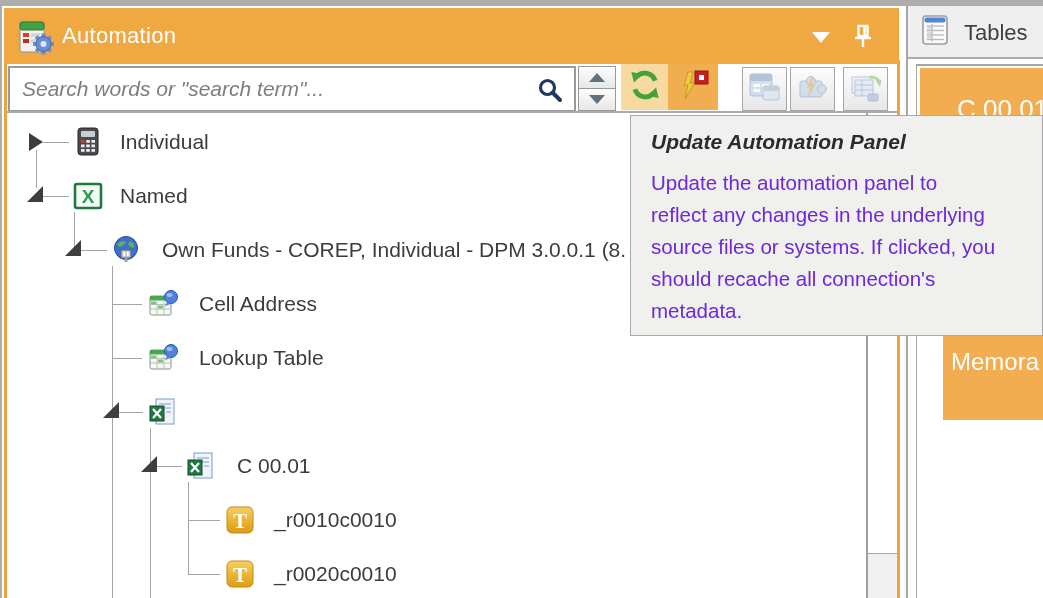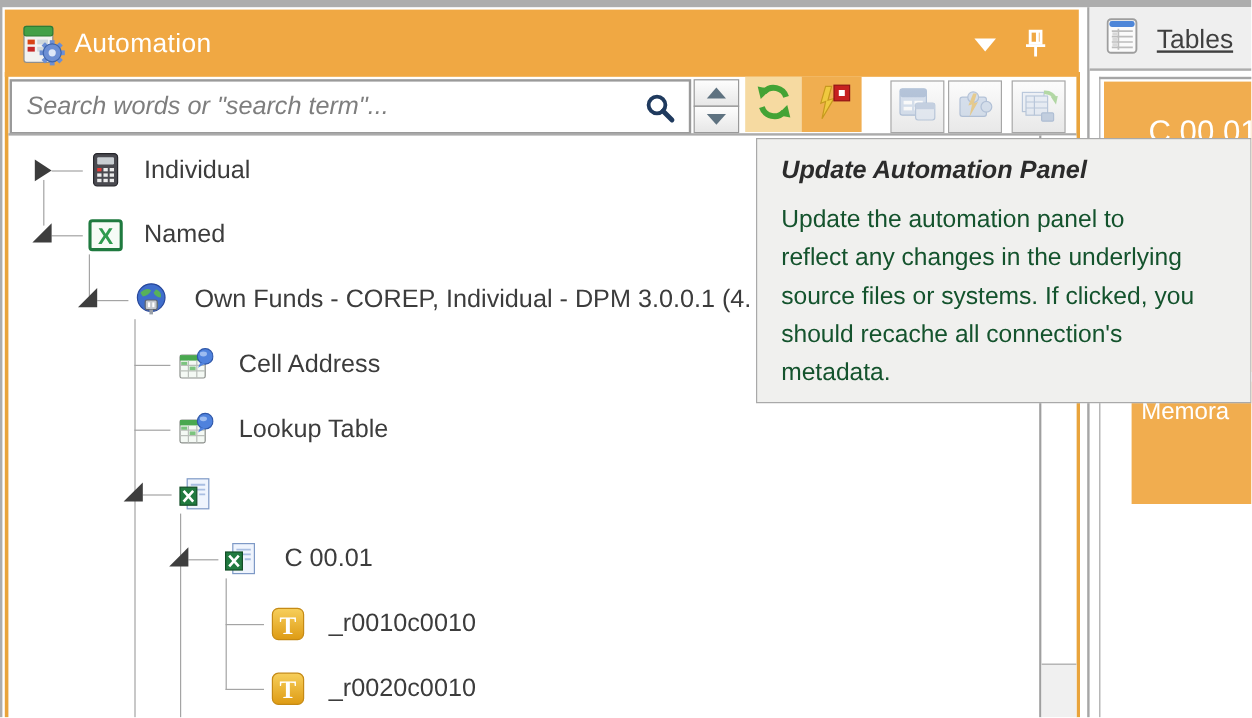--- a/index.html
+++ b/index.html
@@ -54,34 +54,34 @@
 
   
   .tree-right-border { left:866px; top:113px; width:1.5px; height:485px; background:#9F9F9F; }
   .scroll-track { left:867.5px; top:113px; width:29.5px; height:485px; background:#FFFFFF; }
   .scroll-corner { left:867.5px; top:553px; width:29.5px; height:45px; background:#F0F0F0; border-top:1.5px solid #A8A8A8; }
 
   
   .tables-outer-border { left:906px; top:6px; width:1.5px; height:592px; background:#A6A6A6; }
   .tab-strip { left:908px; top:6px; width:135px; height:52px; background:#EFEFEF; }
   .tab-strip-border { left:908px; top:57px; width:135px; height:2px; background:#ACACAC; }
-  .tab-label { position:absolute; left:56px; top:14px; font-size:22px; color:#3F3F3F;text-decoration:underline; }
+  .tab-label { position:absolute; left:56px; top:14px; font-size:22px; color:#3F3F3F; }
   .frame-v { left:915.5px; top:64px; width:1.5px; height:534px; background:#A6A6A6; }
   .frame-h { left:915.5px; top:64px; width:128px; height:1.5px; background:#A6A6A6; }
   .card { position:absolute; background:#F1AD4F; color:#FFFFFF; overflow:hidden; cursor:pointer; }
   .card-1 { left:920px; top:68px; width:123px; height:242px; }
   .card-1 span { position:absolute; left:37px; top:26px; font-size:26px; white-space:nowrap; }
   .card-2 { left:943px; top:318px; width:100px; height:102px; }
-  .card-2 span { position:absolute; left:8px; top:14px; font-size:20px; white-space:nowrap; }
+  .card-2 span { position:absolute; left:8px; top:30px; font-size:24px; white-space:nowrap; }
 
   
   .tooltip { left:630px; top:115px; width:413px; height:221px; background:#F0F0EE;
     border:1.5px solid #A9A9A9; z-index:50; padding:14px 10px 0 20px; }
   .tooltip-title { font-size:21px; font-weight:bold; color:#2B2B2B; margin-bottom:13px;font-style:italic; }
-  .tooltip-body { font-size:20.5px; color:#14532d; line-height:32px; white-space:pre-line; }
+  .tooltip-body { font-size:20.5px; color:#6d28d9; line-height:32px; white-space:pre-line; }
 </style>
 </head>
 <body>
 
 <div class="screen">
 
   <svg width="0" height="0" style="position:absolute">
     <defs>
       <linearGradient id="goldgrad" x1="0" y1="0" x2="0" y2="1">
         <stop offset="0" stop-color="#F7CF5B"></stop>
@@ -335,21 +335,21 @@
 
   <span class="node-icon" style="left:225px;top:559px;">
     <svg width="30" height="30" viewBox="0 0 30 30">
       <rect x="2" y="2" width="26" height="26" rx="5" fill="url(#goldgrad)" stroke="#C58A15"></rect>
       <text x="15" y="23" text-anchor="middle" font-size="21" font-weight="bold" font-family="'Liberation Serif',serif" fill="#FFFFFF">T</text>
     </svg>
   </span>
 
   <span class="tree-label" style="left:120px;top:130px;">Individual</span>
   <span class="tree-label" style="left:120px;top:184px;">Named</span>
-  <span class="tree-label" style="left:162px;top:238px;">Own Funds - COREP, Individual - DPM 3.0.0.1 (4.</span>
+  <span class="tree-label" style="left:162px;top:238px;">Own Funds - COREP, Individual - DPM 3.0.0.1 (8.</span>
   <span class="tree-label" style="left:199px;top:292px;">Cell Address</span>
   <span class="tree-label" style="left:199px;top:346px;">Lookup Table</span>
   <span class="tree-label" style="left:237px;top:454px;">C 00.01</span>
   <span class="tree-label" style="left:274px;top:508px;">_r0010c0010</span>
   <span class="tree-label" style="left:274px;top:562px;">_r0020c0010</span>
 
   <div class="abs tree-right-border"></div>
   <div class="abs scroll-track"></div>
   <div class="abs scroll-corner"></div>
 

